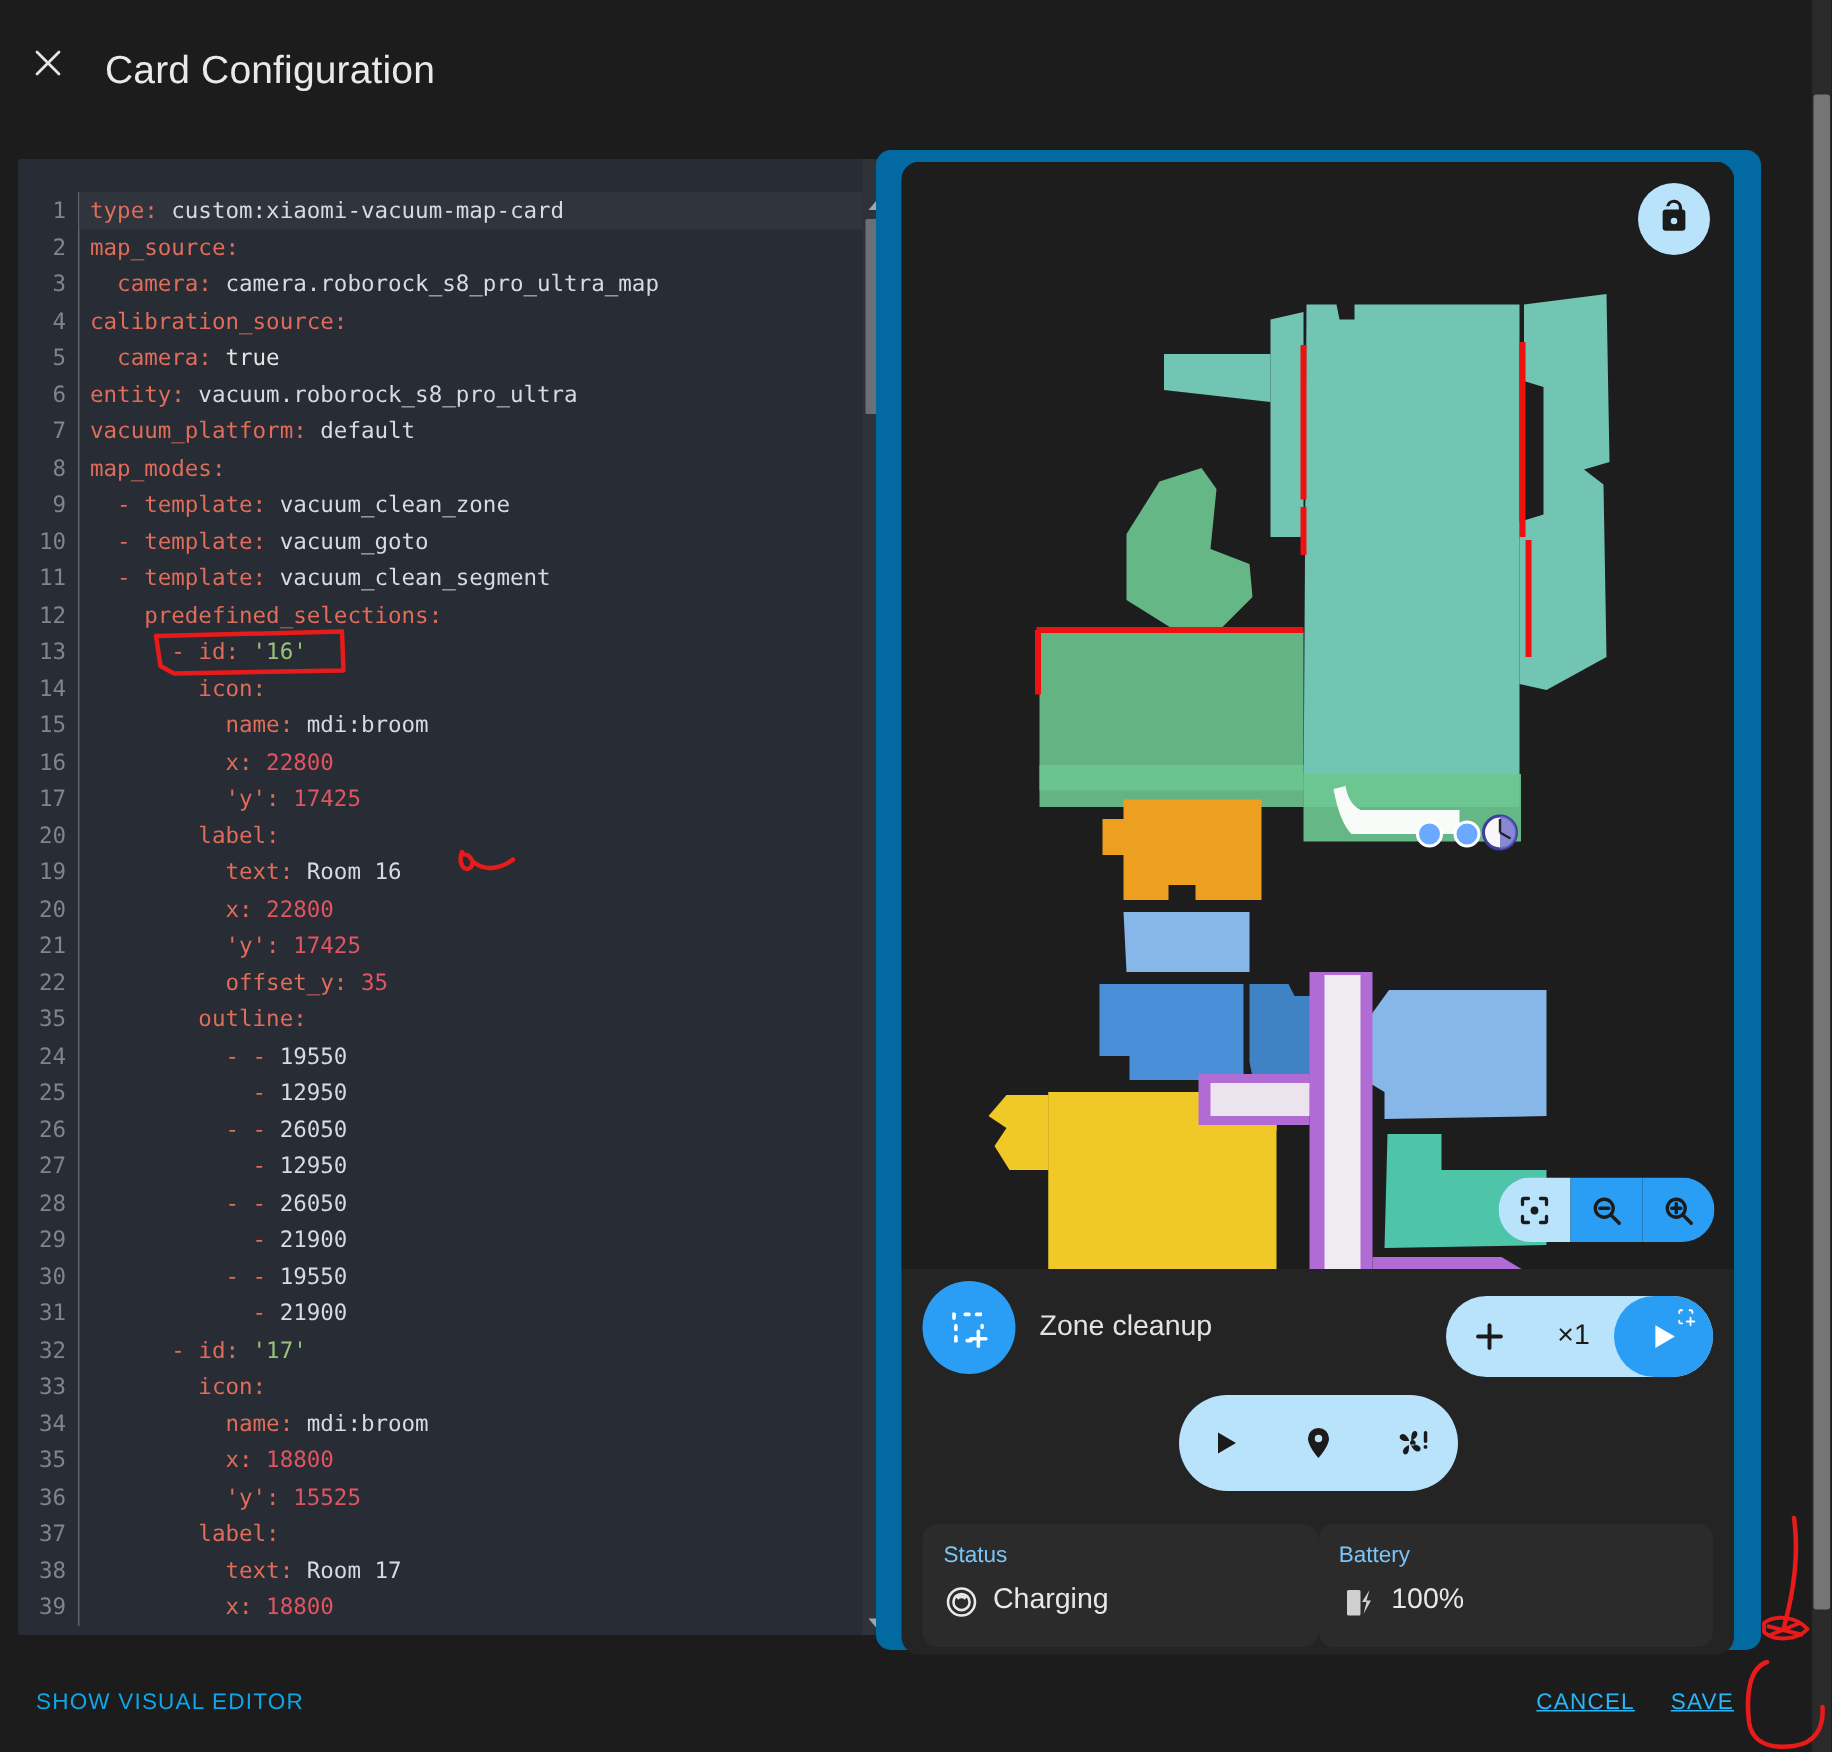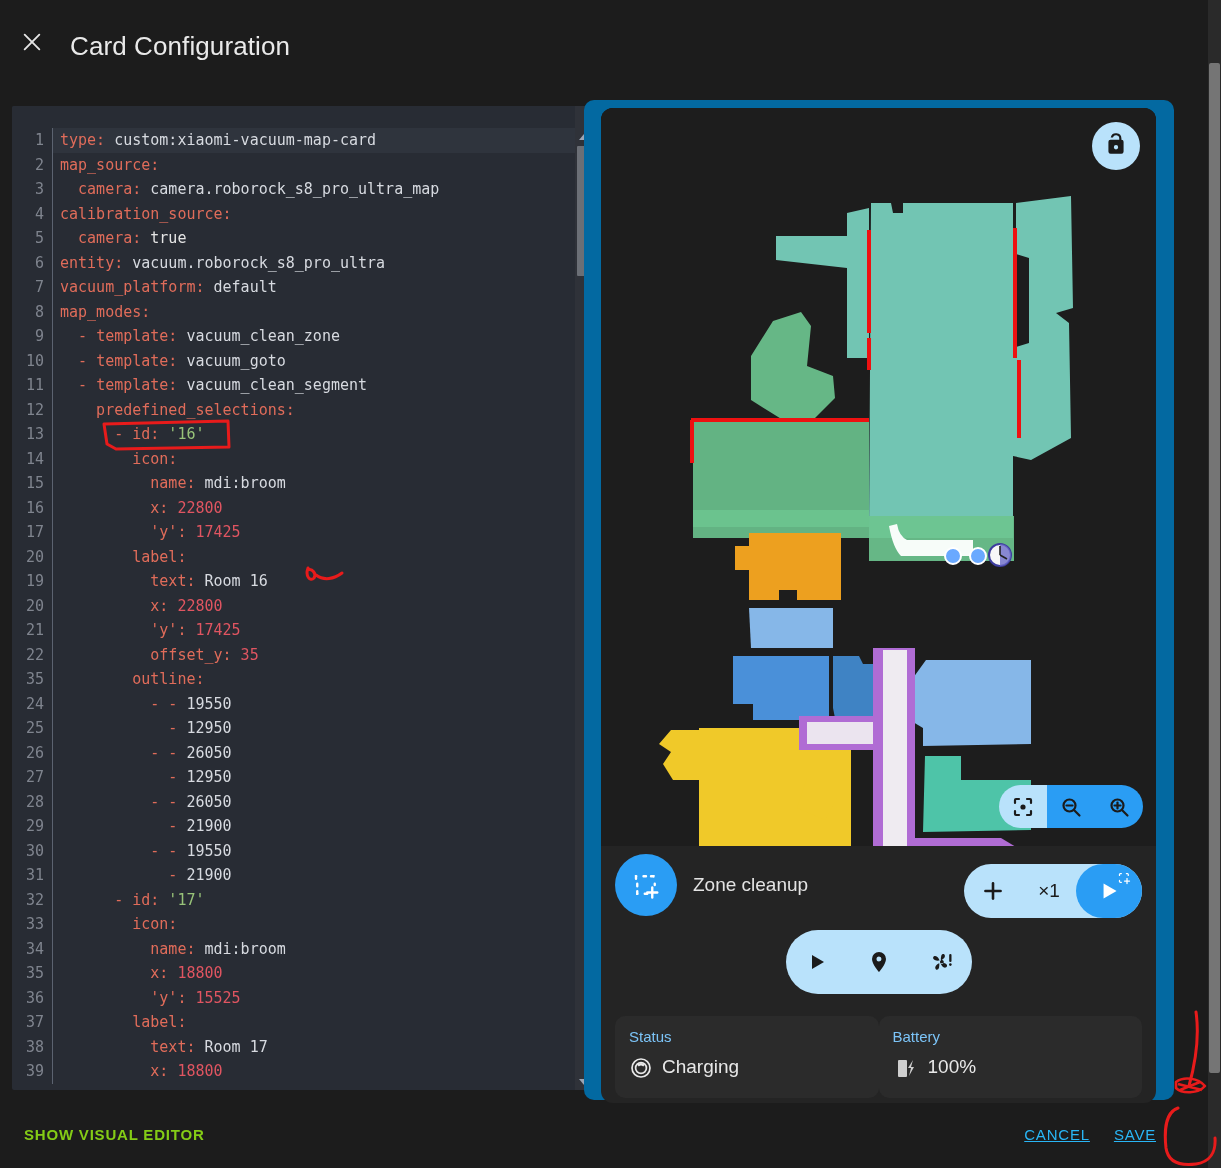--- a/index.html
+++ b/index.html
@@ -138,21 +138,21 @@
   }
   .tile-title { color: #7cc4f8; font-size: 15px; margin-bottom: 11px; }
   .tile-value { display: flex; align-items: flex-start; gap: 9px; color: #e8e8e8; font-size: 19px; }
 
   
   #footer {
     position: absolute; left: 0; bottom: 0; width: 1208px; height: 68px;
     display: flex; align-items: center; padding: 0 24px;
   }
   #visual-editor-btn {
-    color: #84cc16; font-size: 15px; font-weight: 700; letter-spacing: .8px; cursor: pointer;
+    color: #0ea5e9; font-size: 15px; font-weight: 400; letter-spacing: .8px; cursor: pointer;
   }
   #footer-right { margin-left: auto; display: flex; align-items: center; gap: 24px; padding-right: 28px;}
   .footer-action {
     color: #29b6f6; font-size: 15px; font-weight: 500; letter-spacing: .8px; cursor: pointer; text-decoration: underline;
   }
 
   
   #page-scrollbar {
     position: absolute; right: 0; top: 0; width: 13px; height: 1168px; background: #2a2a2a;
   }

